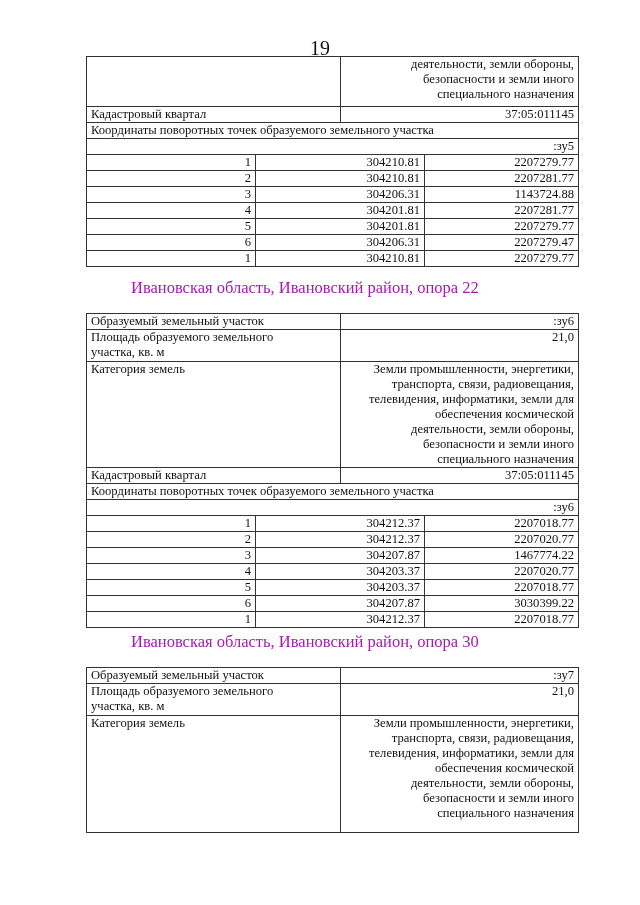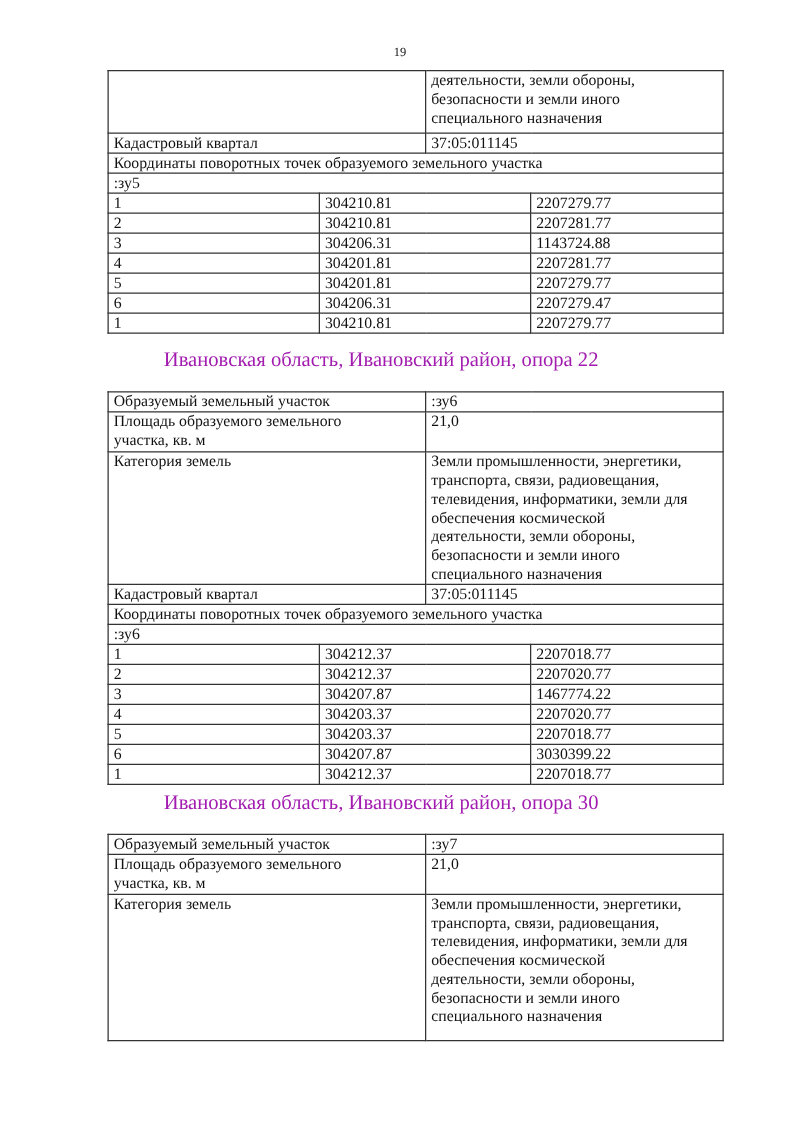--- a/index.html
+++ b/index.html
@@ -3,35 +3,35 @@
   <meta charset="utf-8">
   <style>
     html, body { margin: 0; padding: 0; background: #ffffff; }
     body {
       width: 640px; height: 905px; position: relative; overflow: hidden;
       font-family: "Liberation Serif", "DejaVu Serif", serif;
       color: #111;
     }
     .page-number {
       position: absolute; top: 37px; left: 0; width: 640px;
-      text-align: center; font-size: 10px;
+      text-align: center; font-size: 20px;
     }
     .heading {
       position: absolute; left: 131px; font-size: 16.5px; color: #a21caf;
     }
     table.t {
       position: absolute; left: 86px; width: 492px;
       border-collapse: collapse; table-layout: fixed;
       font-size: 12.6px; line-height: 15px;
     }
     table.t td {
       border: 1.2px solid #333; padding: 0 4px; vertical-align: top;
       overflow: hidden; white-space: nowrap;
     }
-    td.c { text-align: left; }
+    td.c { text-align: right; }
     .line { display: block; }
   </style>
 </head>
 <body>
 
 <div class="page-number">19</div>
 
 <table class="t" style="top:56px;">
   <colgroup>
       <col style="width:169px">

